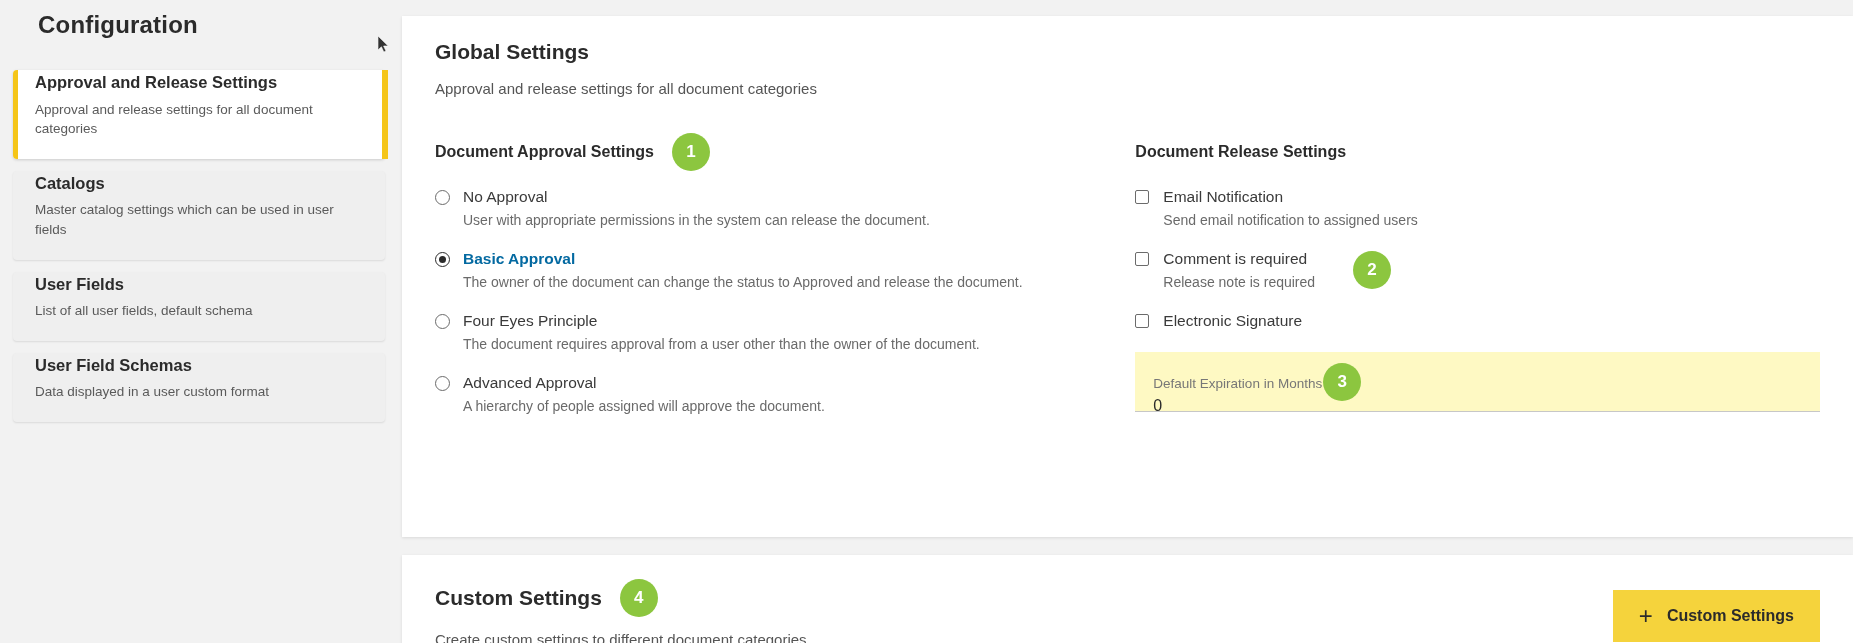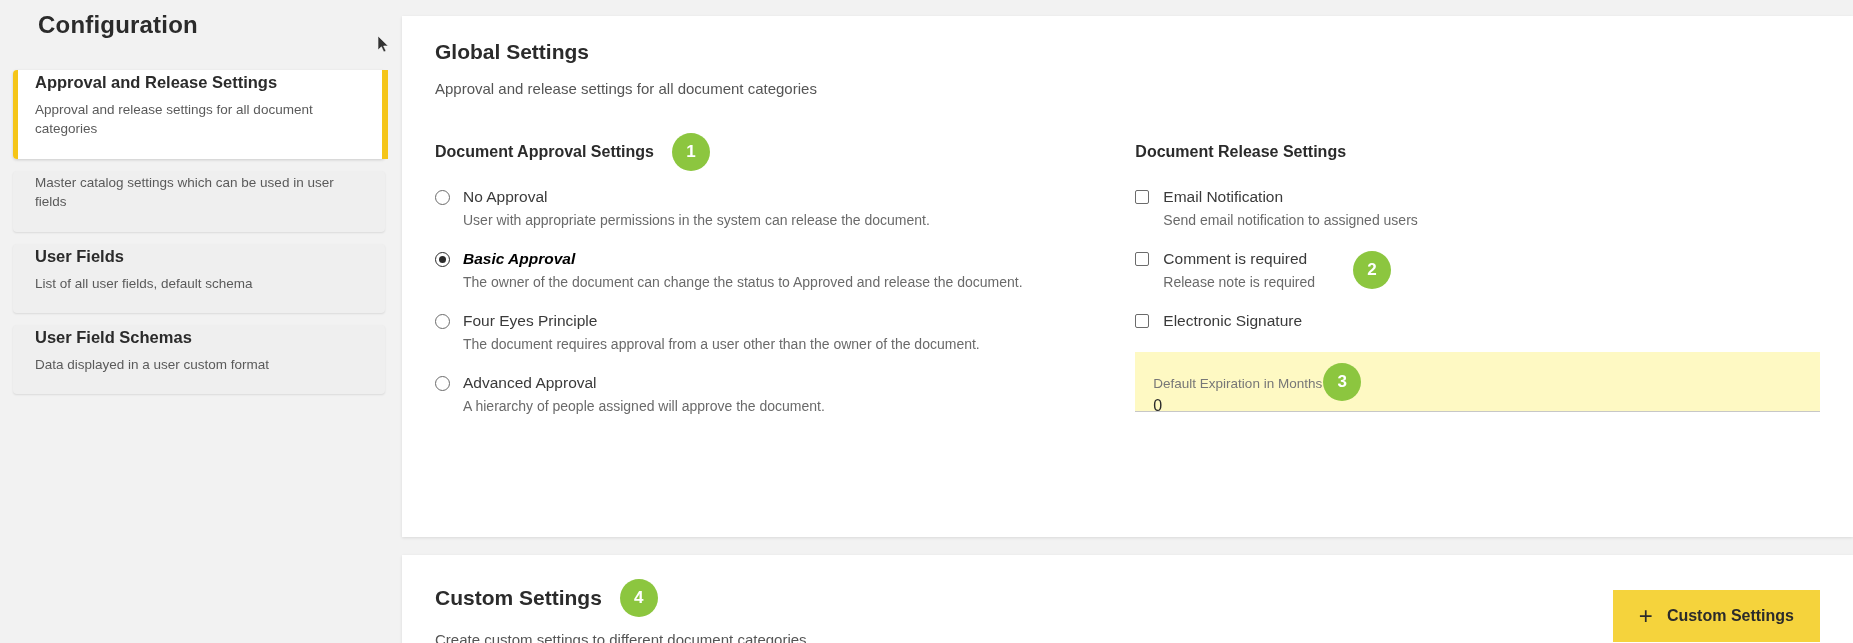--- a/index.html
+++ b/index.html
@@ -168,21 +168,21 @@
     position: absolute;
     left: 3px; top: 3px;
     width: 7px; height: 7px;
     border-radius: 50%;
     background: #2b2b2b;
   }
   .opt-label {
     font-size: 15.5px;
     color: #3a3a3a;
   }
-  .opt-label.bold { font-weight: bold; color: #000000; font-style: italic; }
+  .opt-label.bold { font-weight: bold; color: #0369a1; }
   .opt-desc {
     font-size: 14px;
     color: #6a6a6a;
     margin: 6px 0 0 28px;
   }
 
   
   .cbox {
     width: 14px; height: 14px;
     border: 1.6px solid #6b6b6b;
@@ -258,20 +258,21 @@
     </span>
 
     <div class="nav-list">
 
       <div class="nav-card active">
         <div class="nav-card-title">Approval and Release Settings</div>
         <div class="nav-card-desc">Approval and release settings for all document categories</div>
       </div>
 
       <div class="nav-card inactive">
+        <div class="nav-card-title">Catalogs</div>
         <div class="nav-card-desc">Master catalog settings which can be used in user fields</div>
       </div>
 
       <div class="nav-card inactive">
         <div class="nav-card-title">User Fields</div>
         <div class="nav-card-desc">List of all user fields, default schema</div>
       </div>
 
       <div class="nav-card inactive">
         <div class="nav-card-title">User Field Schemas</div>

